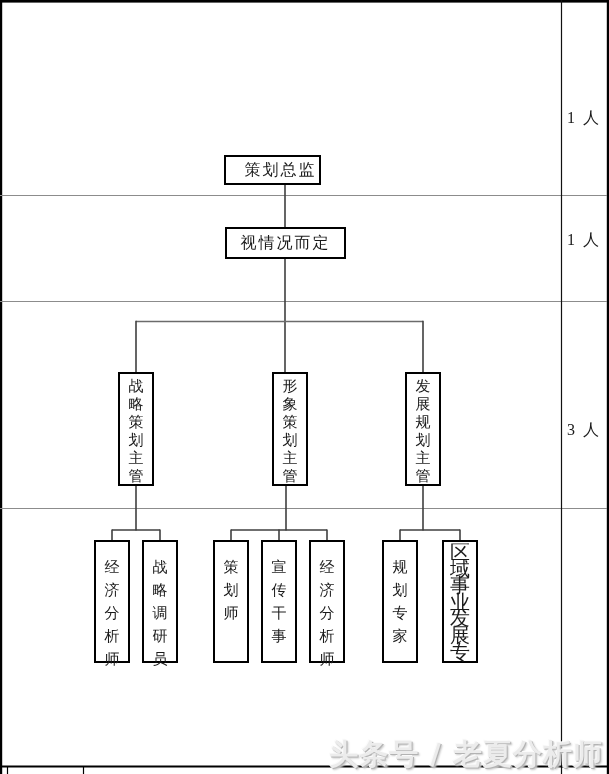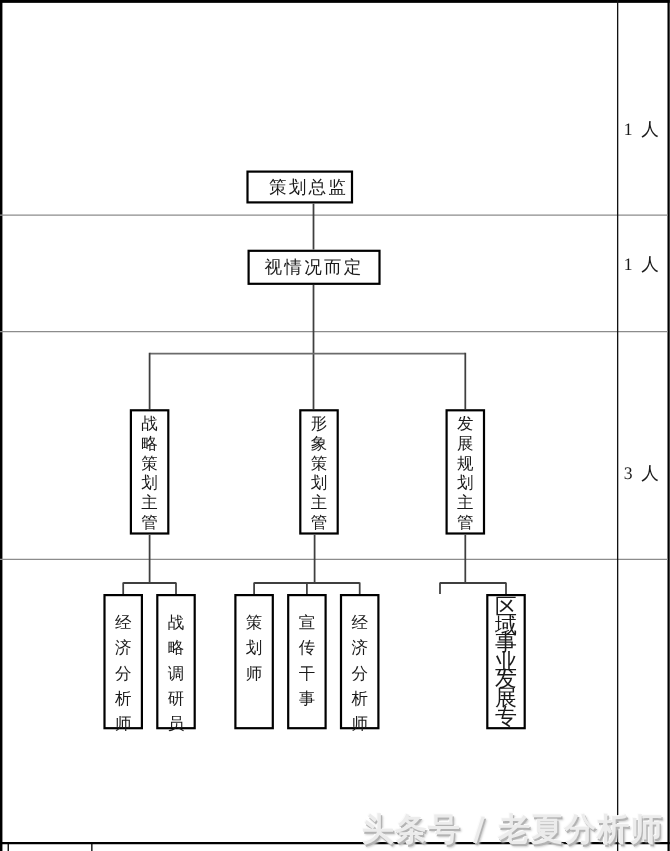--- a/index.html
+++ b/index.html
@@ -154,20 +154,23 @@
   </div>
   <div class="box vbox child" id="n8">
     <span class="vtext">策划师</span>
   </div>
   <div class="box vbox child" id="n9">
     <span class="vtext">宣传干事</span>
   </div>
   <div class="box vbox child" id="n10">
     <span class="vtext">经济分析师</span>
   </div>
+  <div class="box vbox child" id="n11">
+    <span class="vtext">规划专家</span>
+  </div>
   <div class="box vbox child" id="n12">
     <span class="vtext">区域事业发展专</span>
   </div>
 
   <div class="rc" id="r1">1 人</div>
   <div class="rc" id="r2">1 人</div>
   <div class="rc" id="r3">3 人</div>
 
   <div class="watermark">头条号 / 老夏分析师</div>
 

